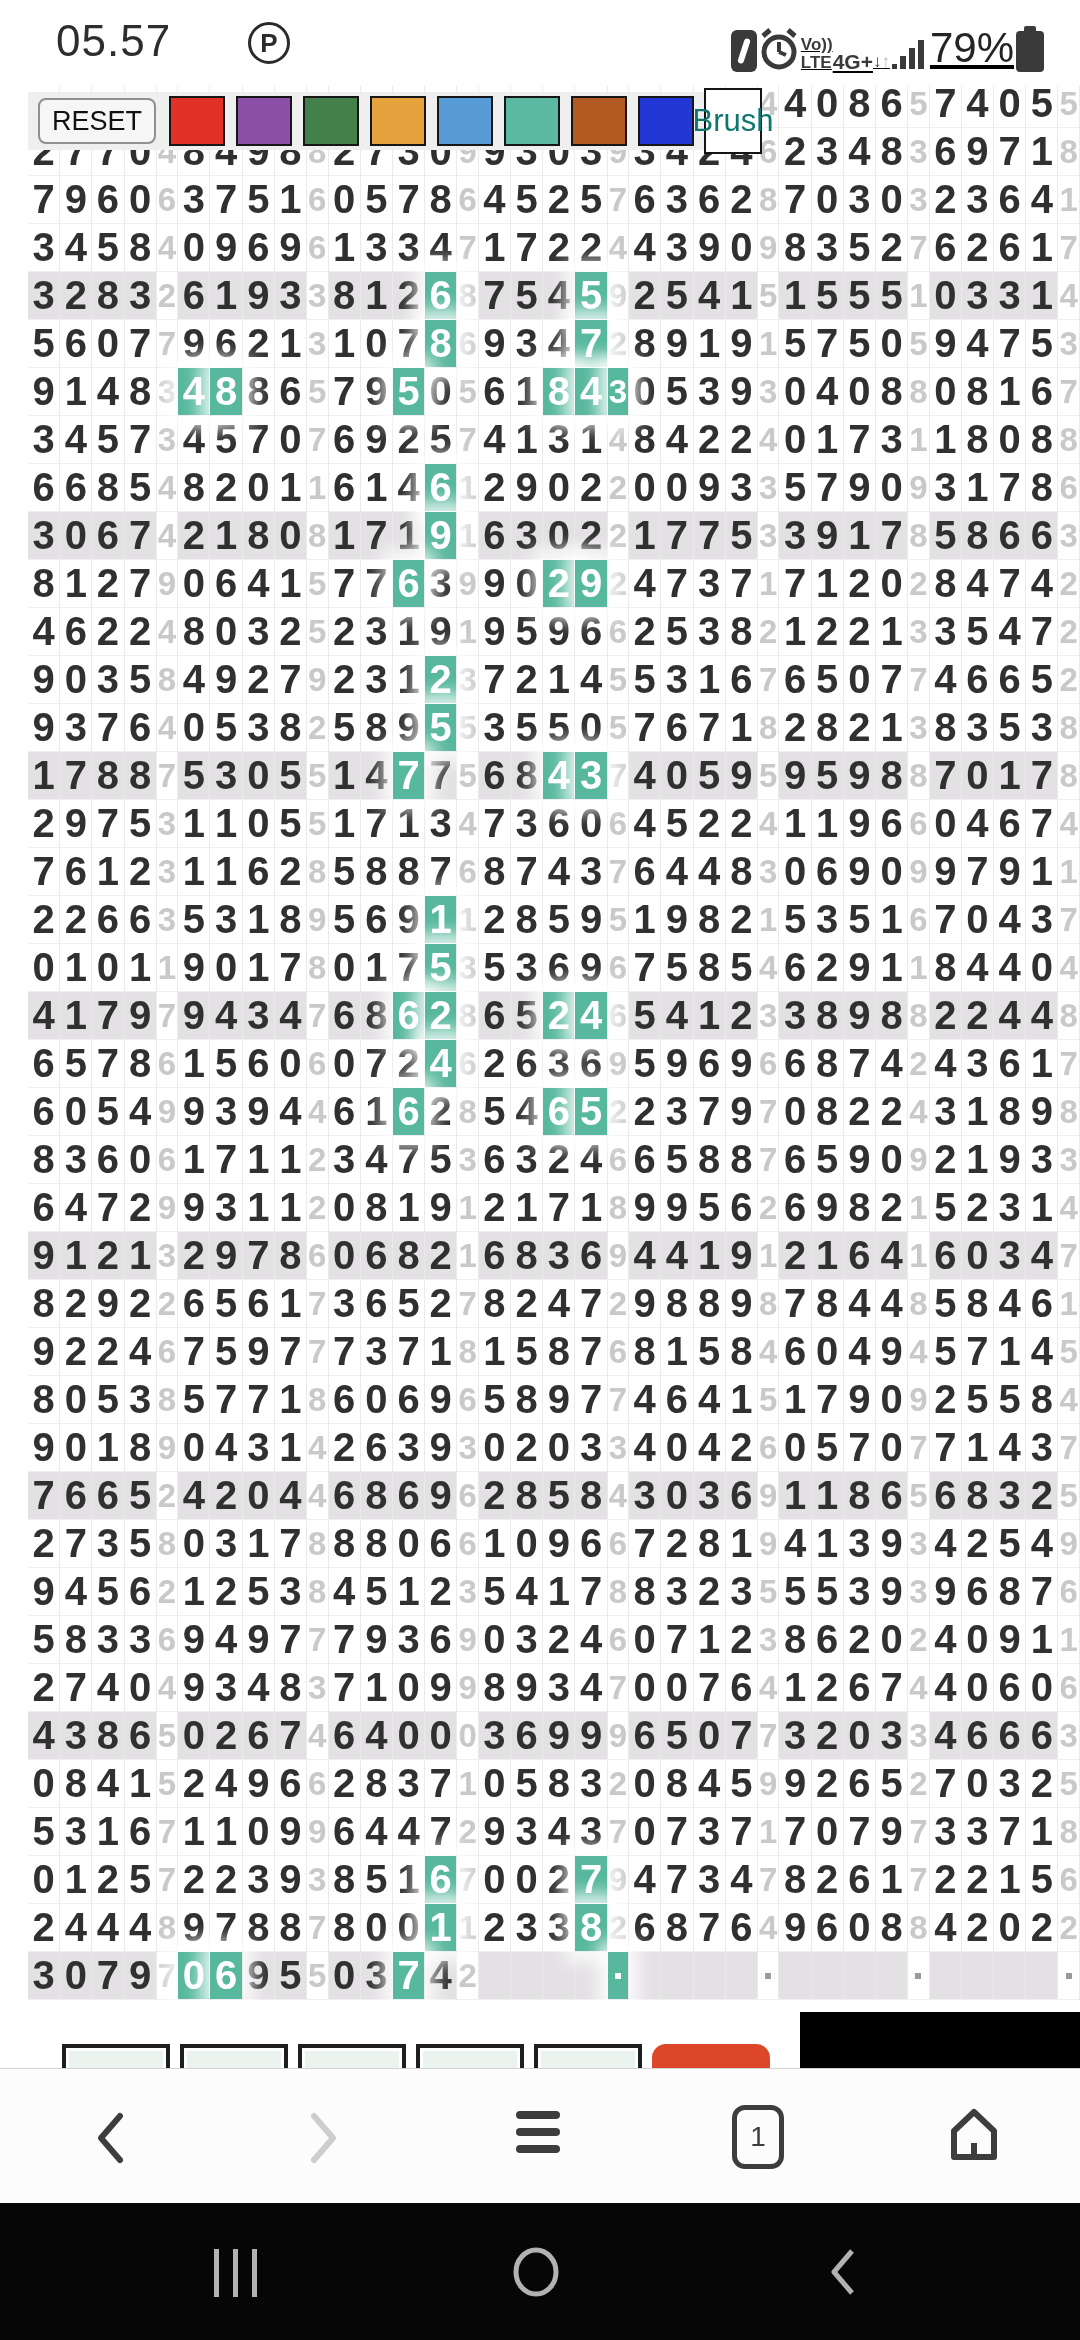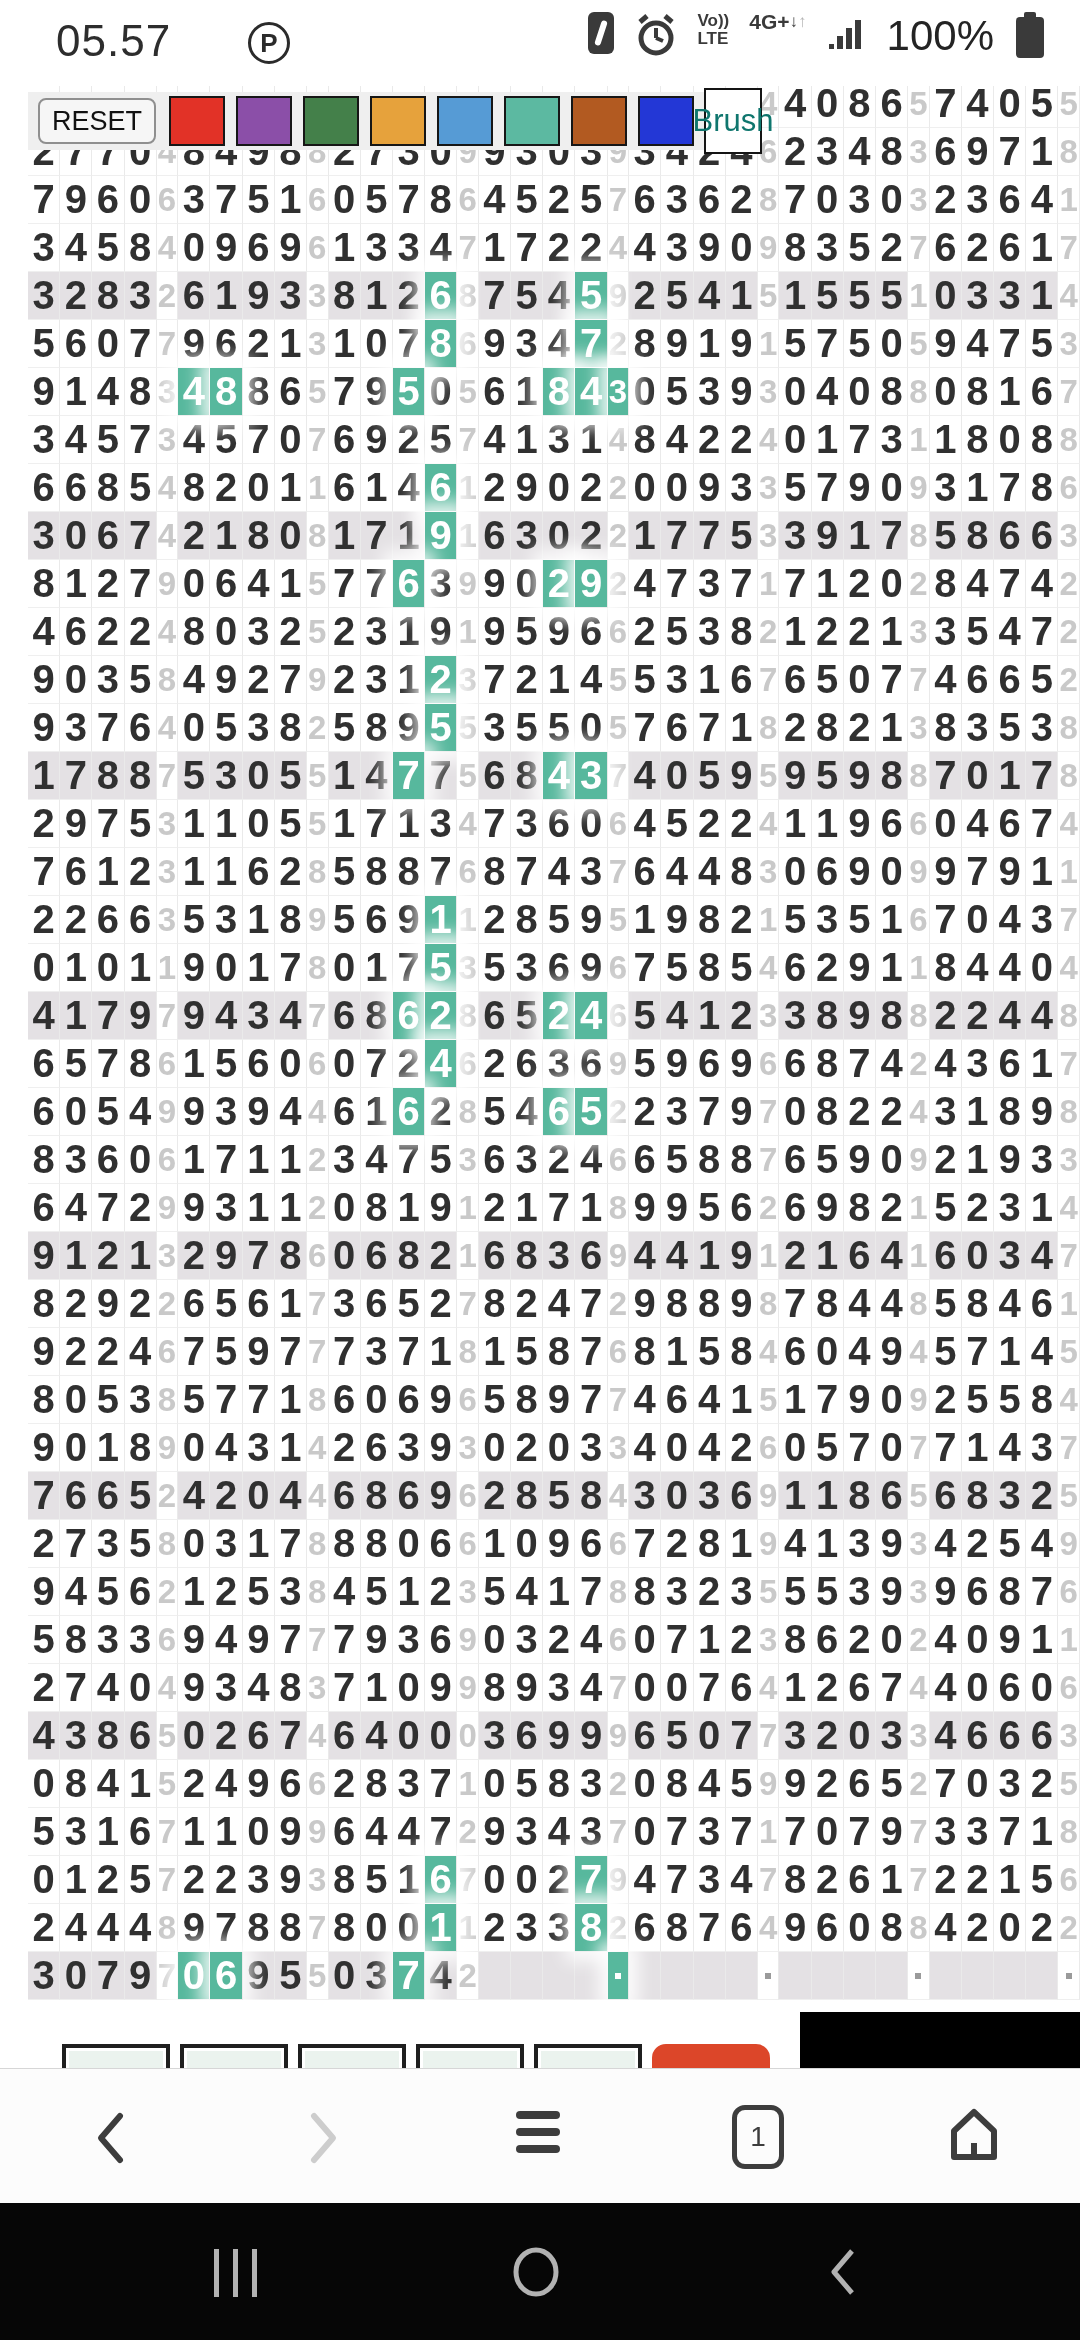--- a/index.html
+++ b/index.html
@@ -5,21 +5,21 @@
   html,body{margin:0;padding:0;}
   body{
     width:1080px;height:2340px;position:relative;background:#fff;
     font-family:"Liberation Sans",sans-serif;overflow:hidden;
   }
   
   .status-bar{position:absolute;left:0;top:0;width:1080px;height:86px;background:#fff;z-index:10;}
   .sb-time{position:absolute;left:56px;top:16px;font-size:44px;color:#2d2d2d;letter-spacing:1px;}
   .pin-icon{position:absolute;left:248px;top:22px;width:36px;height:36px;border:3px solid #2b2b2b;border-radius:50%;
     display:flex;align-items:center;justify-content:center;font-weight:bold;font-size:26px;color:#2b2b2b;}
-  .sb-right{position:absolute;right:36px;top:12px;height:60px;display:flex;align-items:flex-start;gap:20px;}
+  .sb-right{position:absolute;right:36px;top:12px;height:60px;display:flex;align-items:flex-end;gap:0;text-decoration:underline;}
   .ic-batt-saver{width:26px;height:42px;background:#3a3a3a;border-radius:6px;position:relative;}
   .ic-batt-saver:after{content:"";position:absolute;left:10px;top:8px;width:6px;height:26px;background:#fff;transform:rotate(18deg);border-radius:3px;}
   .volte{display:flex;flex-direction:column;line-height:18px;color:#3a3a3a;font-weight:bold;font-size:17px;}
   .g4{display:flex;flex-direction:row;align-items:center;line-height:20px;color:#3a3a3a;font-weight:bold;font-size:21px;}
   .g4 .arrows{font-size:17px;font-weight:normal;}
   .g4 .arrows .up{color:#b5b5b5;}
   .sb-pct{font-size:42px;color:#242424;}
   .ic-batt{width:28px;height:46px;position:relative;margin-left:2px;}
   .ic-batt .nub{position:absolute;top:0;left:8px;width:12px;height:5px;background:#3a3a3a;border-radius:2px 2px 0 0;}
   .ic-batt .bod{position:absolute;top:5px;left:0;width:28px;height:41px;background:#3a3a3a;border-radius:4px;}
@@ -88,21 +88,21 @@
     <span class="g4">
       <span>4G+</span>
       <span class="arrows"><span>↓</span><span class="up">↑</span></span>
     </span>
     <svg width="40" height="40" viewBox="0 0 40 40">
       <rect x="2" y="32" width="5" height="5" fill="#3a3a3a"></rect>
       <rect x="10" y="24" width="6" height="13" fill="#3a3a3a"></rect>
       <rect x="19" y="16" width="6" height="21" fill="#3a3a3a"></rect>
       <rect x="28" y="8" width="6" height="29" fill="#3a3a3a"></rect>
     </svg>
-    <span class="sb-pct">100%</span>
+    <span class="sb-pct">79%</span>
     <span class="ic-batt">
         <span class="nub"></span>
         <span class="bod"></span>
       </span>
   </div>
 </div>
 
 <div class="grid" id="grid">
     <div class="row">
       <div class="c d"></div>

